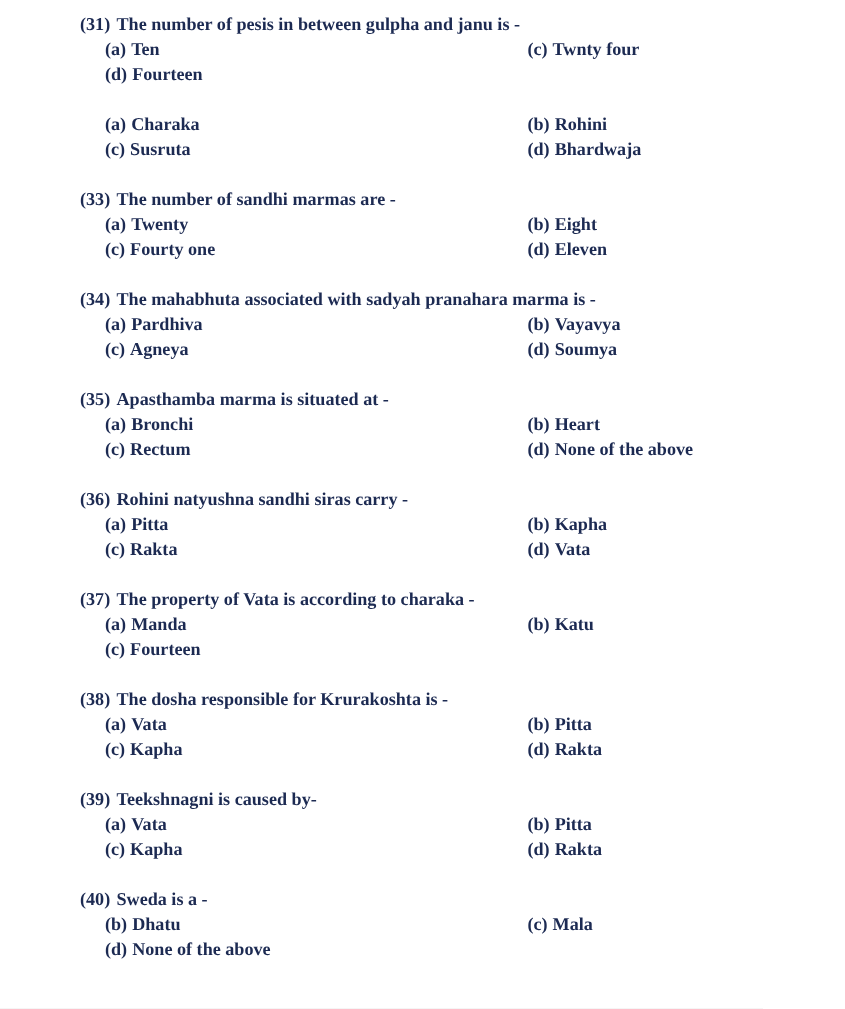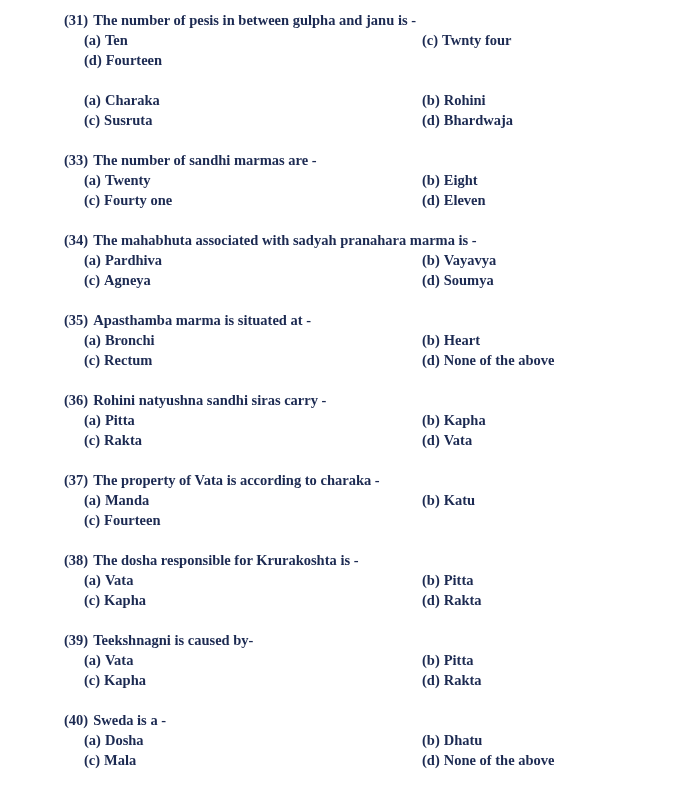--- a/index.html
+++ b/index.html
@@ -151,20 +151,19 @@
       <div class="opt"><span class="opt-label">(c)</span><span>Kapha</span></div>
       <div class="opt"><span class="opt-label">(d)</span><span>Rakta</span></div>
     </div>
   </div>
 
   <div class="question">
     <div class="q-line">
       <span class="q-num">(40)</span><span class="q-text">Sweda is a -</span>
     </div>
     <div class="opts">
-      <div class="opt"><span class="opt-label">(a)</span><span>Dosha</span></div>
       <div class="opt"><span class="opt-label">(b)</span><span>Dhatu</span></div>
       <div class="opt"><span class="opt-label">(c)</span><span>Mala</span></div>
       <div class="opt"><span class="opt-label">(d)</span><span>None of the above</span></div>
     </div>
   </div>
 
 </div>
 
 </body></html>

